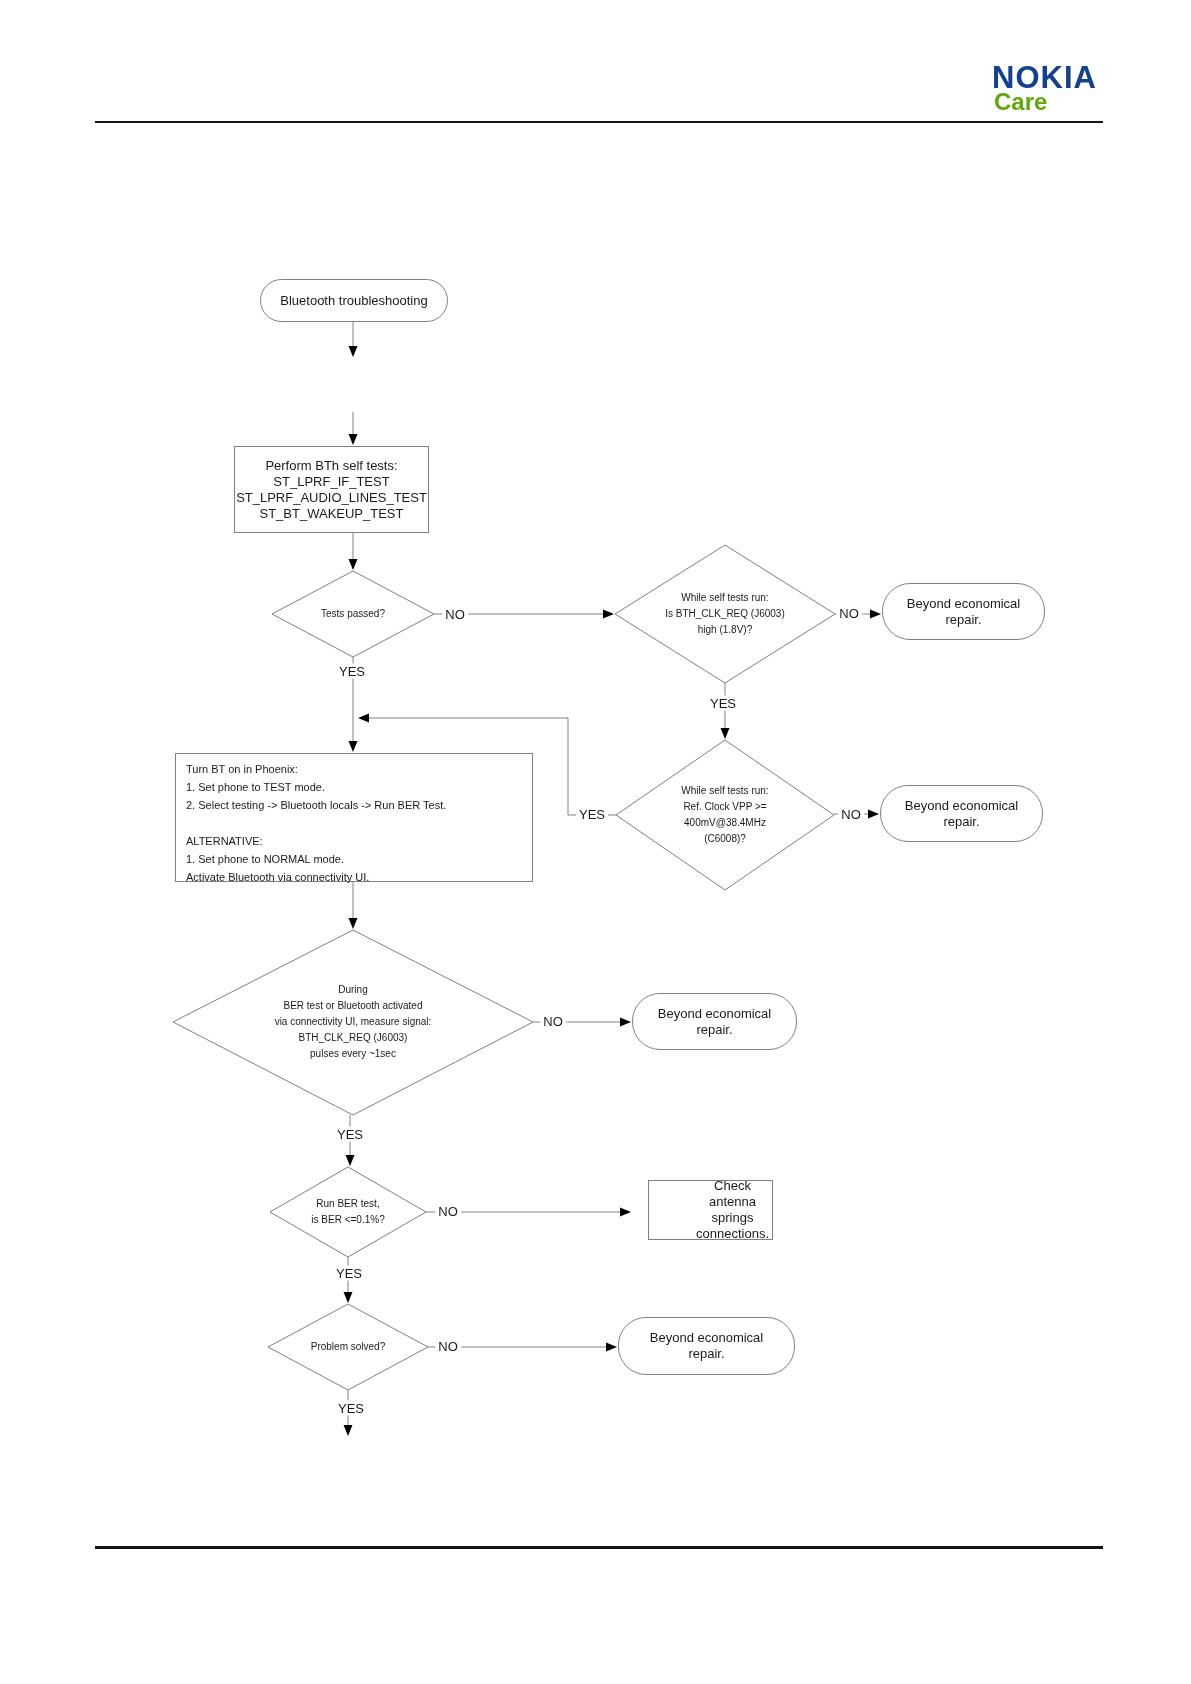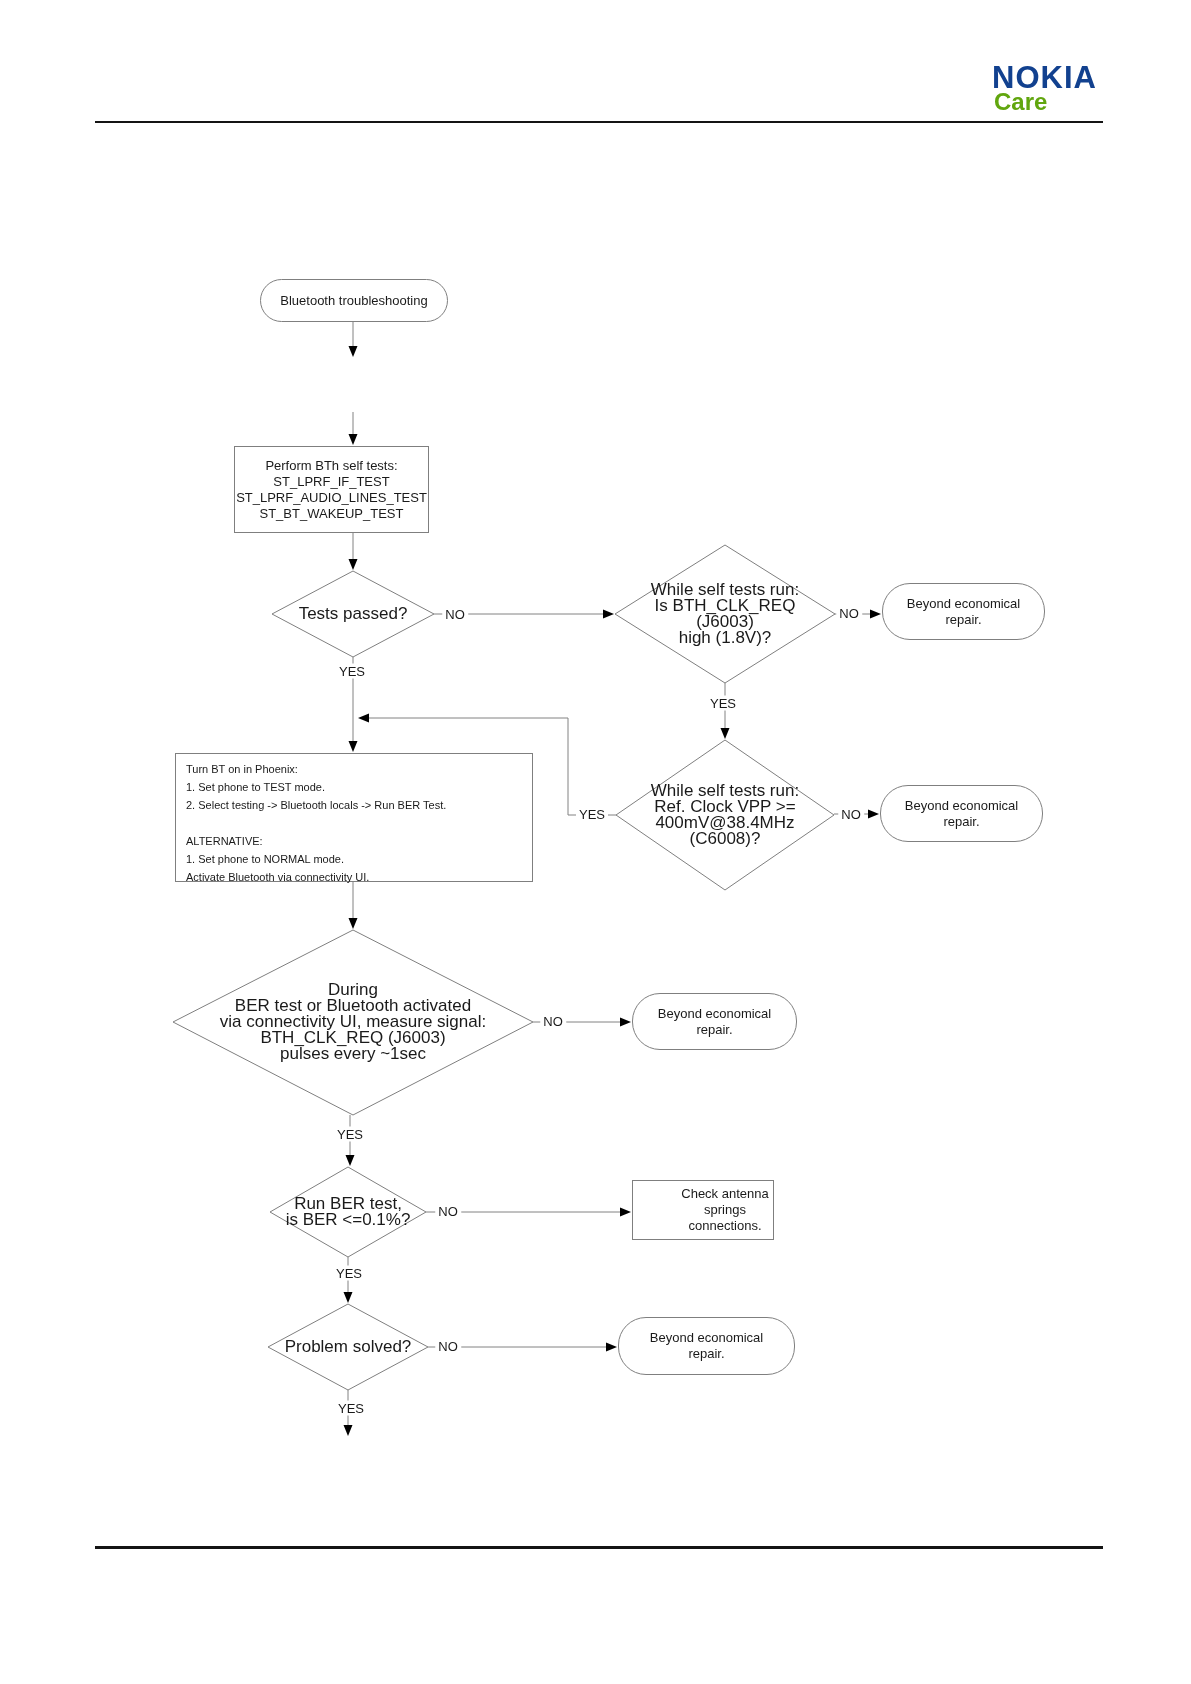--- a/index.html
+++ b/index.html
@@ -35,21 +35,21 @@
     text-align:center;
     font-size:13px;line-height:16px;
     white-space:pre-line;
   }
   .stadium{border-radius:28px;}
   .pill{border-radius:22px;}
   .dtext{
     position:absolute;
     display:flex;align-items:center;justify-content:center;
     text-align:center;
-    font-size:17px;line-height:16px;
+    font-size:10px;line-height:16px;
     white-space:pre-line;
     pointer-events:none;
   }
   .node.leftalign{
     align-items:flex-start;justify-content:flex-start;
     text-align:left;padding:6px 10px;line-height:18px;font-size:11px;
   }
   .edge-label{
     position:absolute;
     transform:translate(-50%,-50%);
@@ -125,21 +125,21 @@
 repair.</div>
   <div class="node leftalign" style="left:175px;top:753px;width:358px;height:129px;">Turn BT on in Phoenix:
 1. Set phone to TEST mode.
 2. Select testing -&gt; Bluetooth locals -&gt; Run BER Test.
 
 ALTERNATIVE:
 1. Set phone to NORMAL mode.
 Activate Bluetooth via connectivity UI.</div>
   <div class="node stadium" style="left:632px;top:993px;width:165px;height:57px;">Beyond economical
 repair.</div>
-  <div class="node" style="left:632px;top:1180px;width:142px;height:60px;padding-left:44px;">Check antenna
+  <div class="node" style="left:648px;top:1180px;width:125px;height:60px;padding-left:44px;">Check antenna
 springs connections.</div>
   <div class="node stadium" style="left:618px;top:1317px;width:177px;height:58px;">Beyond economical
 repair.</div>
 
   <div class="dtext" style="left:273px;top:592px;width:160px;height:44px;">Tests passed?</div>
   <div class="dtext" style="left:625px;top:580px;width:200px;height:68px;">While self tests run:
 Is BTH_CLK_REQ (J6003)
 high (1.8V)?</div>
   <div class="dtext" style="left:635px;top:773px;width:180px;height:84px;">While self tests run:
 Ref. Clock VPP &gt;=

